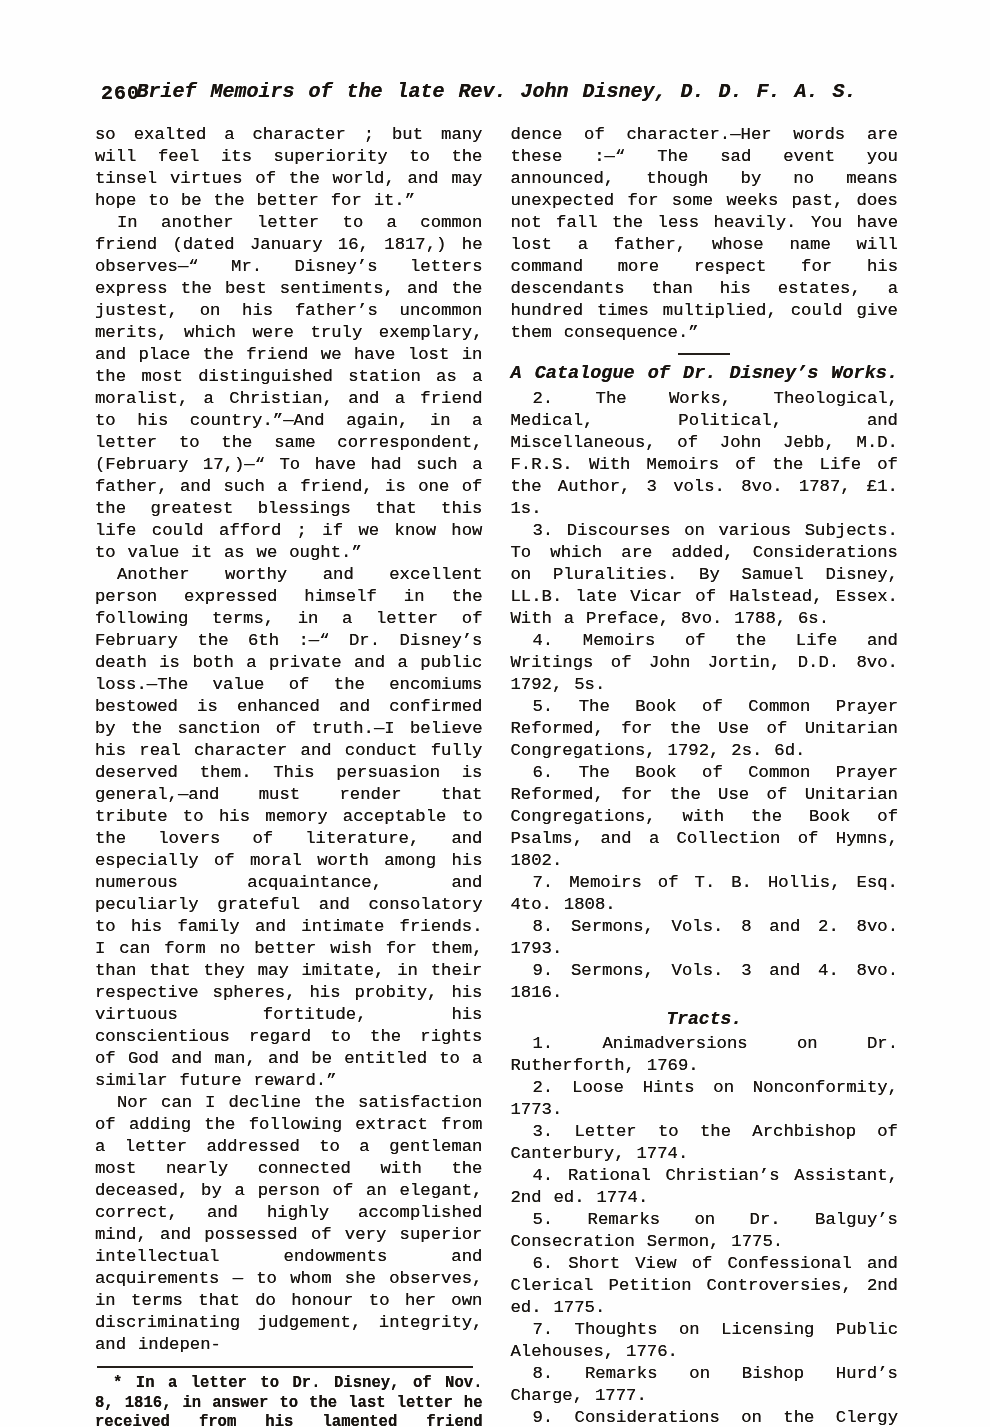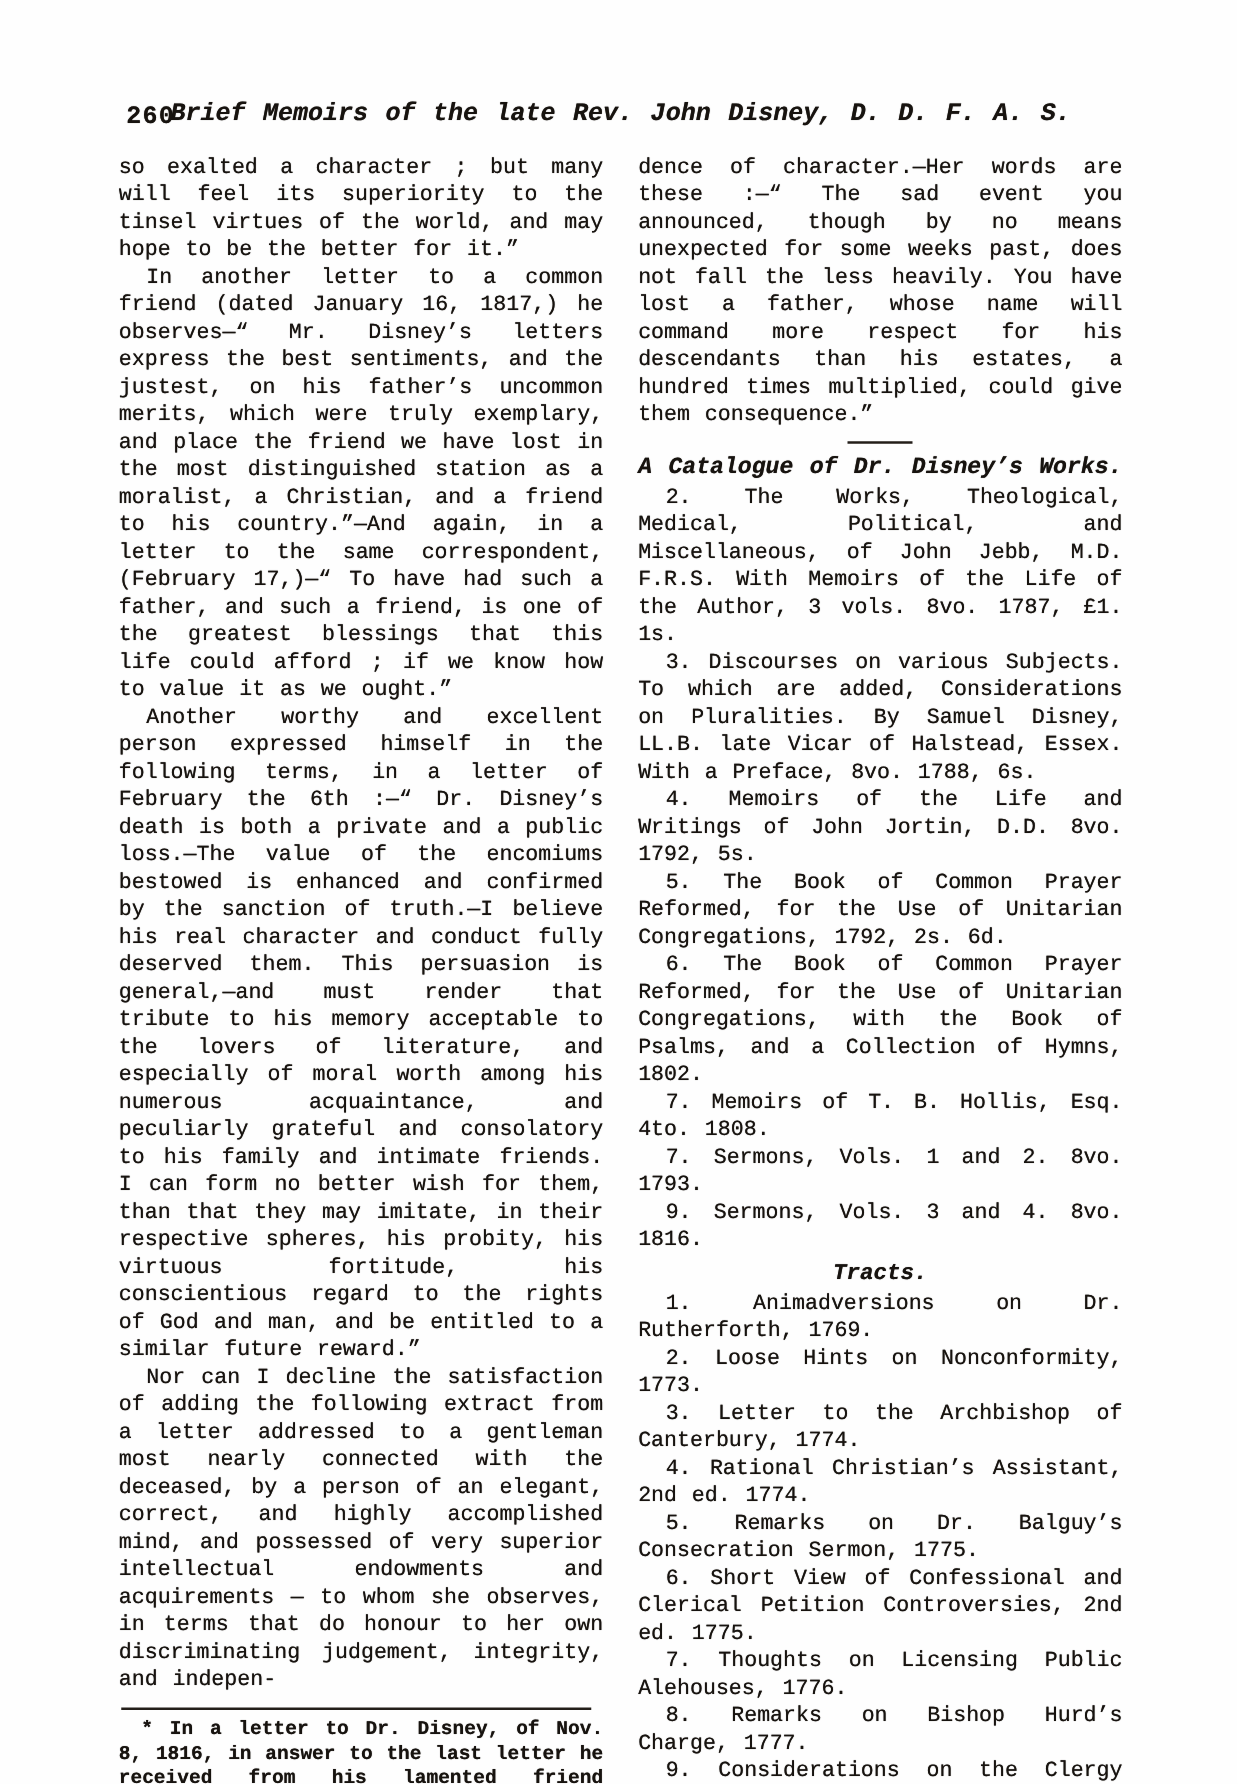--- a/index.html
+++ b/index.html
@@ -113,21 +113,21 @@
     <section class="col">
       <p class="noindent">dence of character.—Her words are these :—“ The sad event you announced, though by no means unexpected for some weeks past, does not fall the less heavily. You have lost a father, whose name will command more respect for his descendants than his estates, a hundred times multiplied, could give them consequence.”</p>
       <div class="section-rule"></div>
       <h2 class="cat-heading">A Catalogue of Dr. Disney’s Works.</h2>
       <p>2. The Works, Theological, Medical, Political, and Miscellaneous, of John Jebb, M.D. F.R.S. With Memoirs of the Life of the Author, 3 vols. 8vo. 1787, £1. 1s.</p>
       <p>3. Discourses on various Subjects. To which are added, Considerations on Pluralities. By Samuel Disney, LL.B. late Vicar of Halstead, Essex. With a Preface, 8vo. 1788, 6s.</p>
       <p>4. Memoirs of the Life and Writings of John Jortin, D.D. 8vo. 1792, 5s.</p>
       <p>5. The Book of Common Prayer Reformed, for the Use of Unitarian Congregations, 1792, 2s. 6d.</p>
       <p>6. The Book of Common Prayer Reformed, for the Use of Unitarian Congregations, with the Book of Psalms, and a Collection of Hymns, 1802.</p>
       <p>7. Memoirs of T. B. Hollis, Esq. 4to. 1808.</p>
-      <p>7. Sermons, Vols. 1 and 2. 8vo. 1793.</p>
+      <p>8. Sermons, Vols. 8 and 2. 8vo. 1793.</p>
       <p>9. Sermons, Vols. 3 and 4. 8vo. 1816.</p>
       <h3 class="tracts-heading">Tracts.</h3>
       <p>1. Animadversions on Dr. Rutherforth, 1769.</p>
       <p>2. Loose Hints on Nonconformity, 1773.</p>
       <p>3. Letter to the Archbishop of Canterbury, 1774.</p>
       <p>4. Rational Christian’s Assistant, 2nd ed. 1774.</p>
       <p>5. Remarks on Dr. Balguy’s Consecration Sermon, 1775.</p>
       <p>6. Short View of Confessional and Clerical Petition Controversies, 2nd ed. 1775.</p>
       <p>7. Thoughts on Licensing Public Alehouses, 1776.</p>
       <p>8. Remarks on Bishop Hurd’s Charge, 1777.</p>

